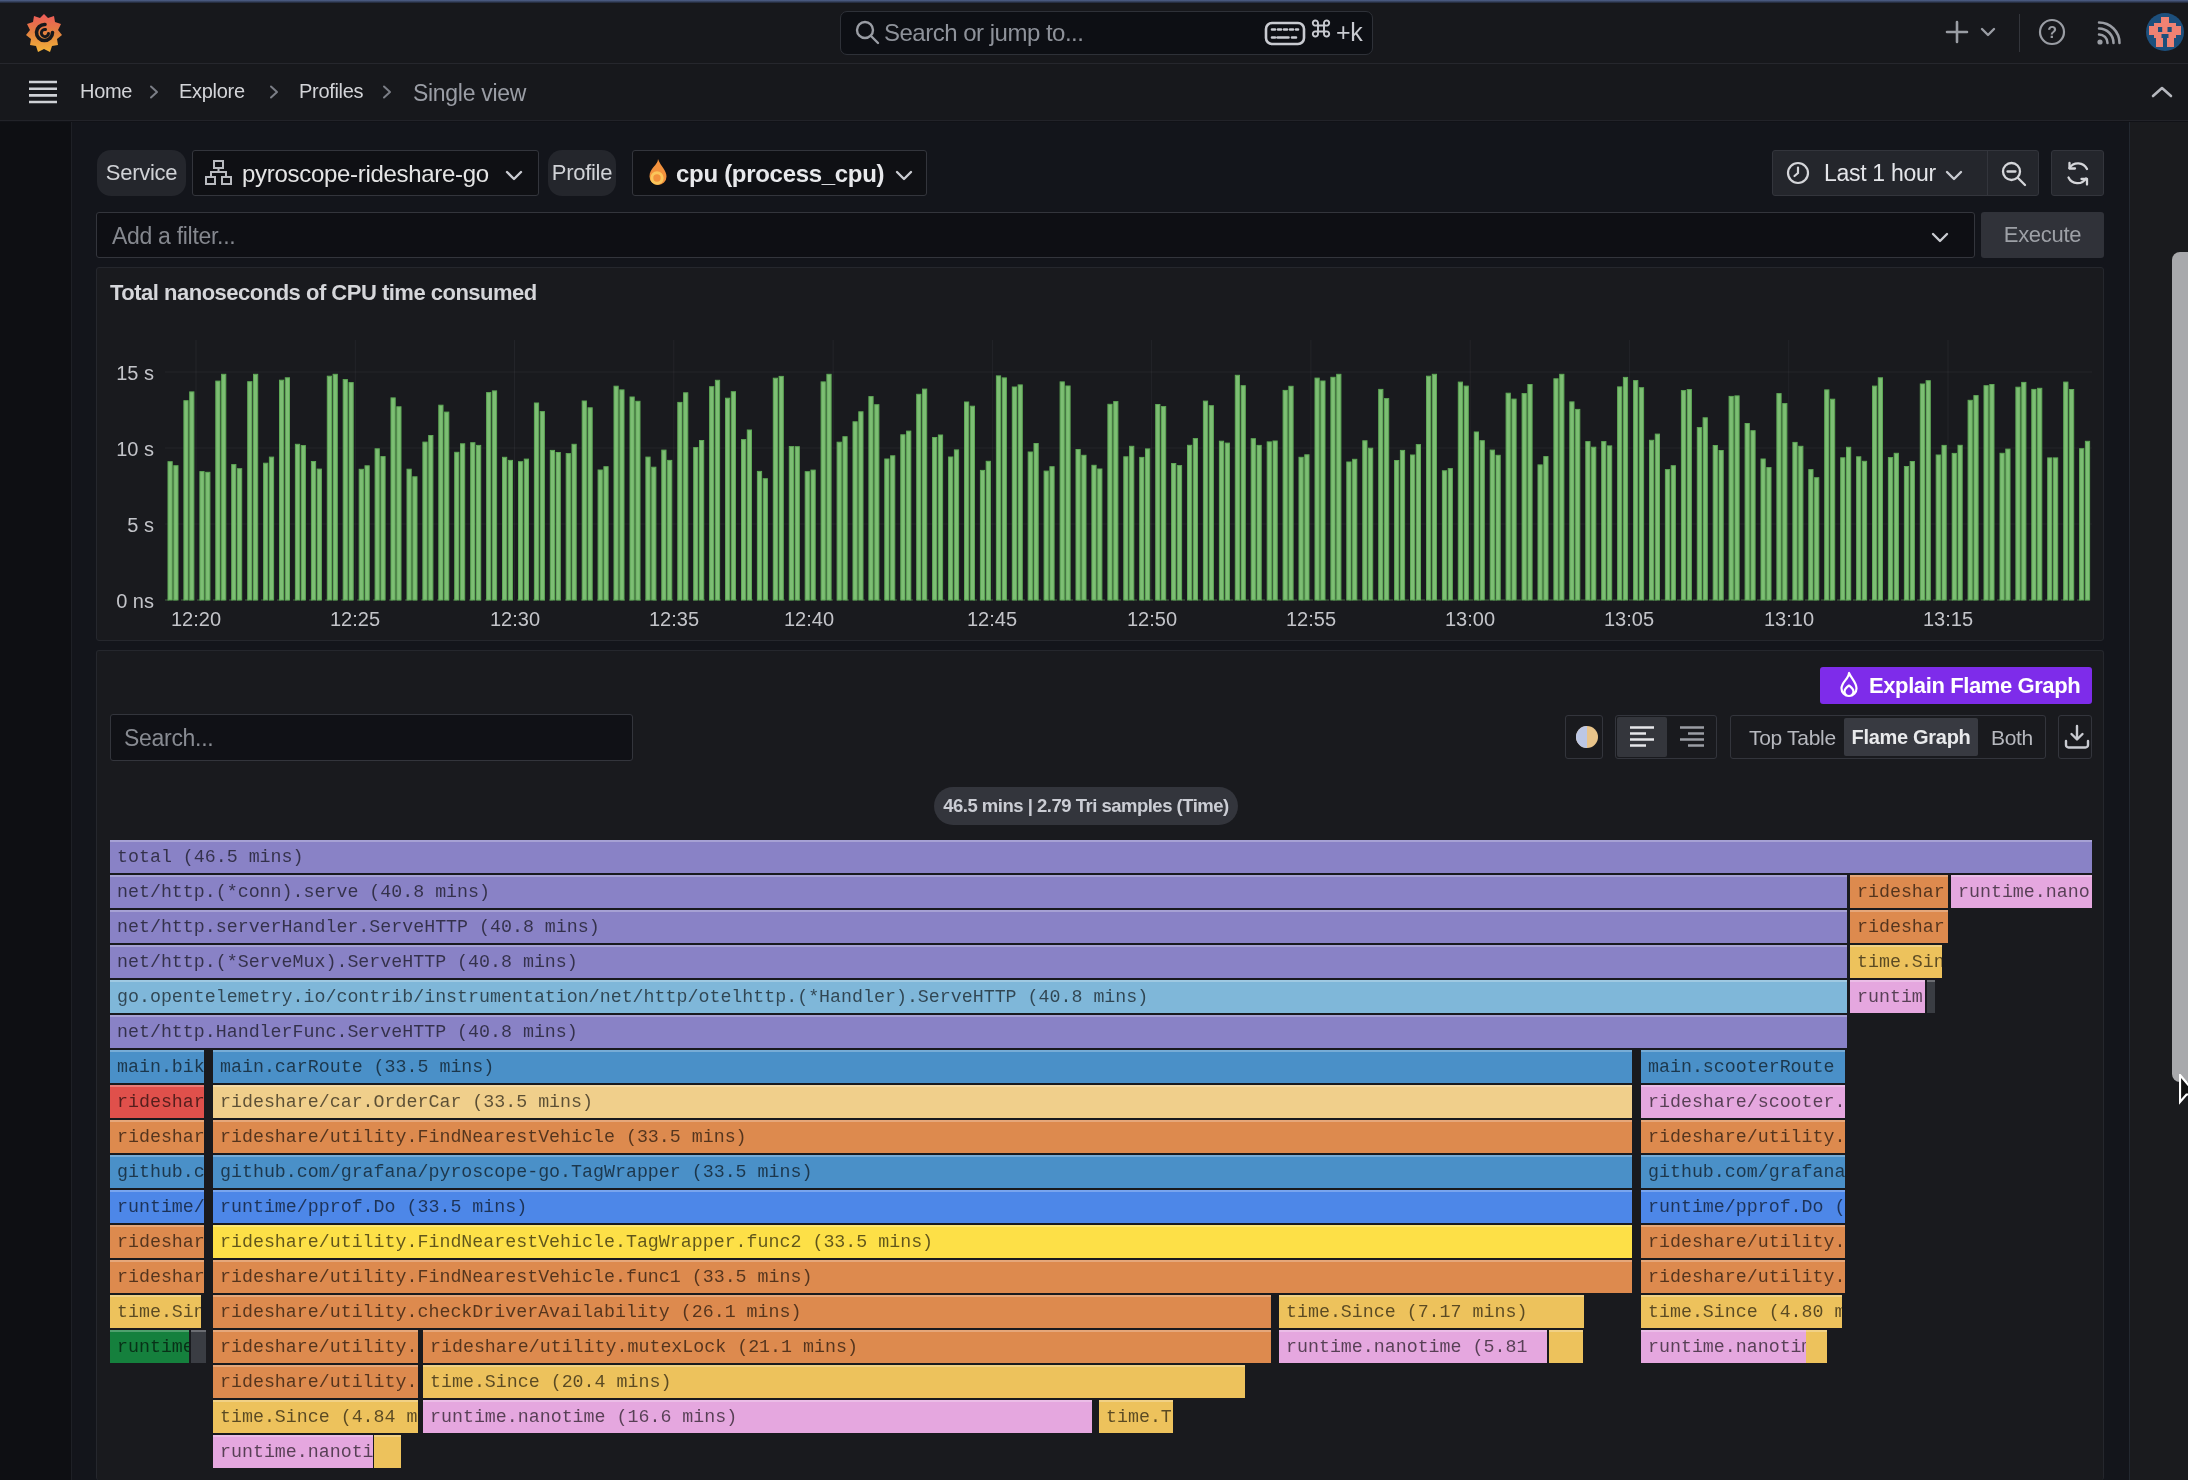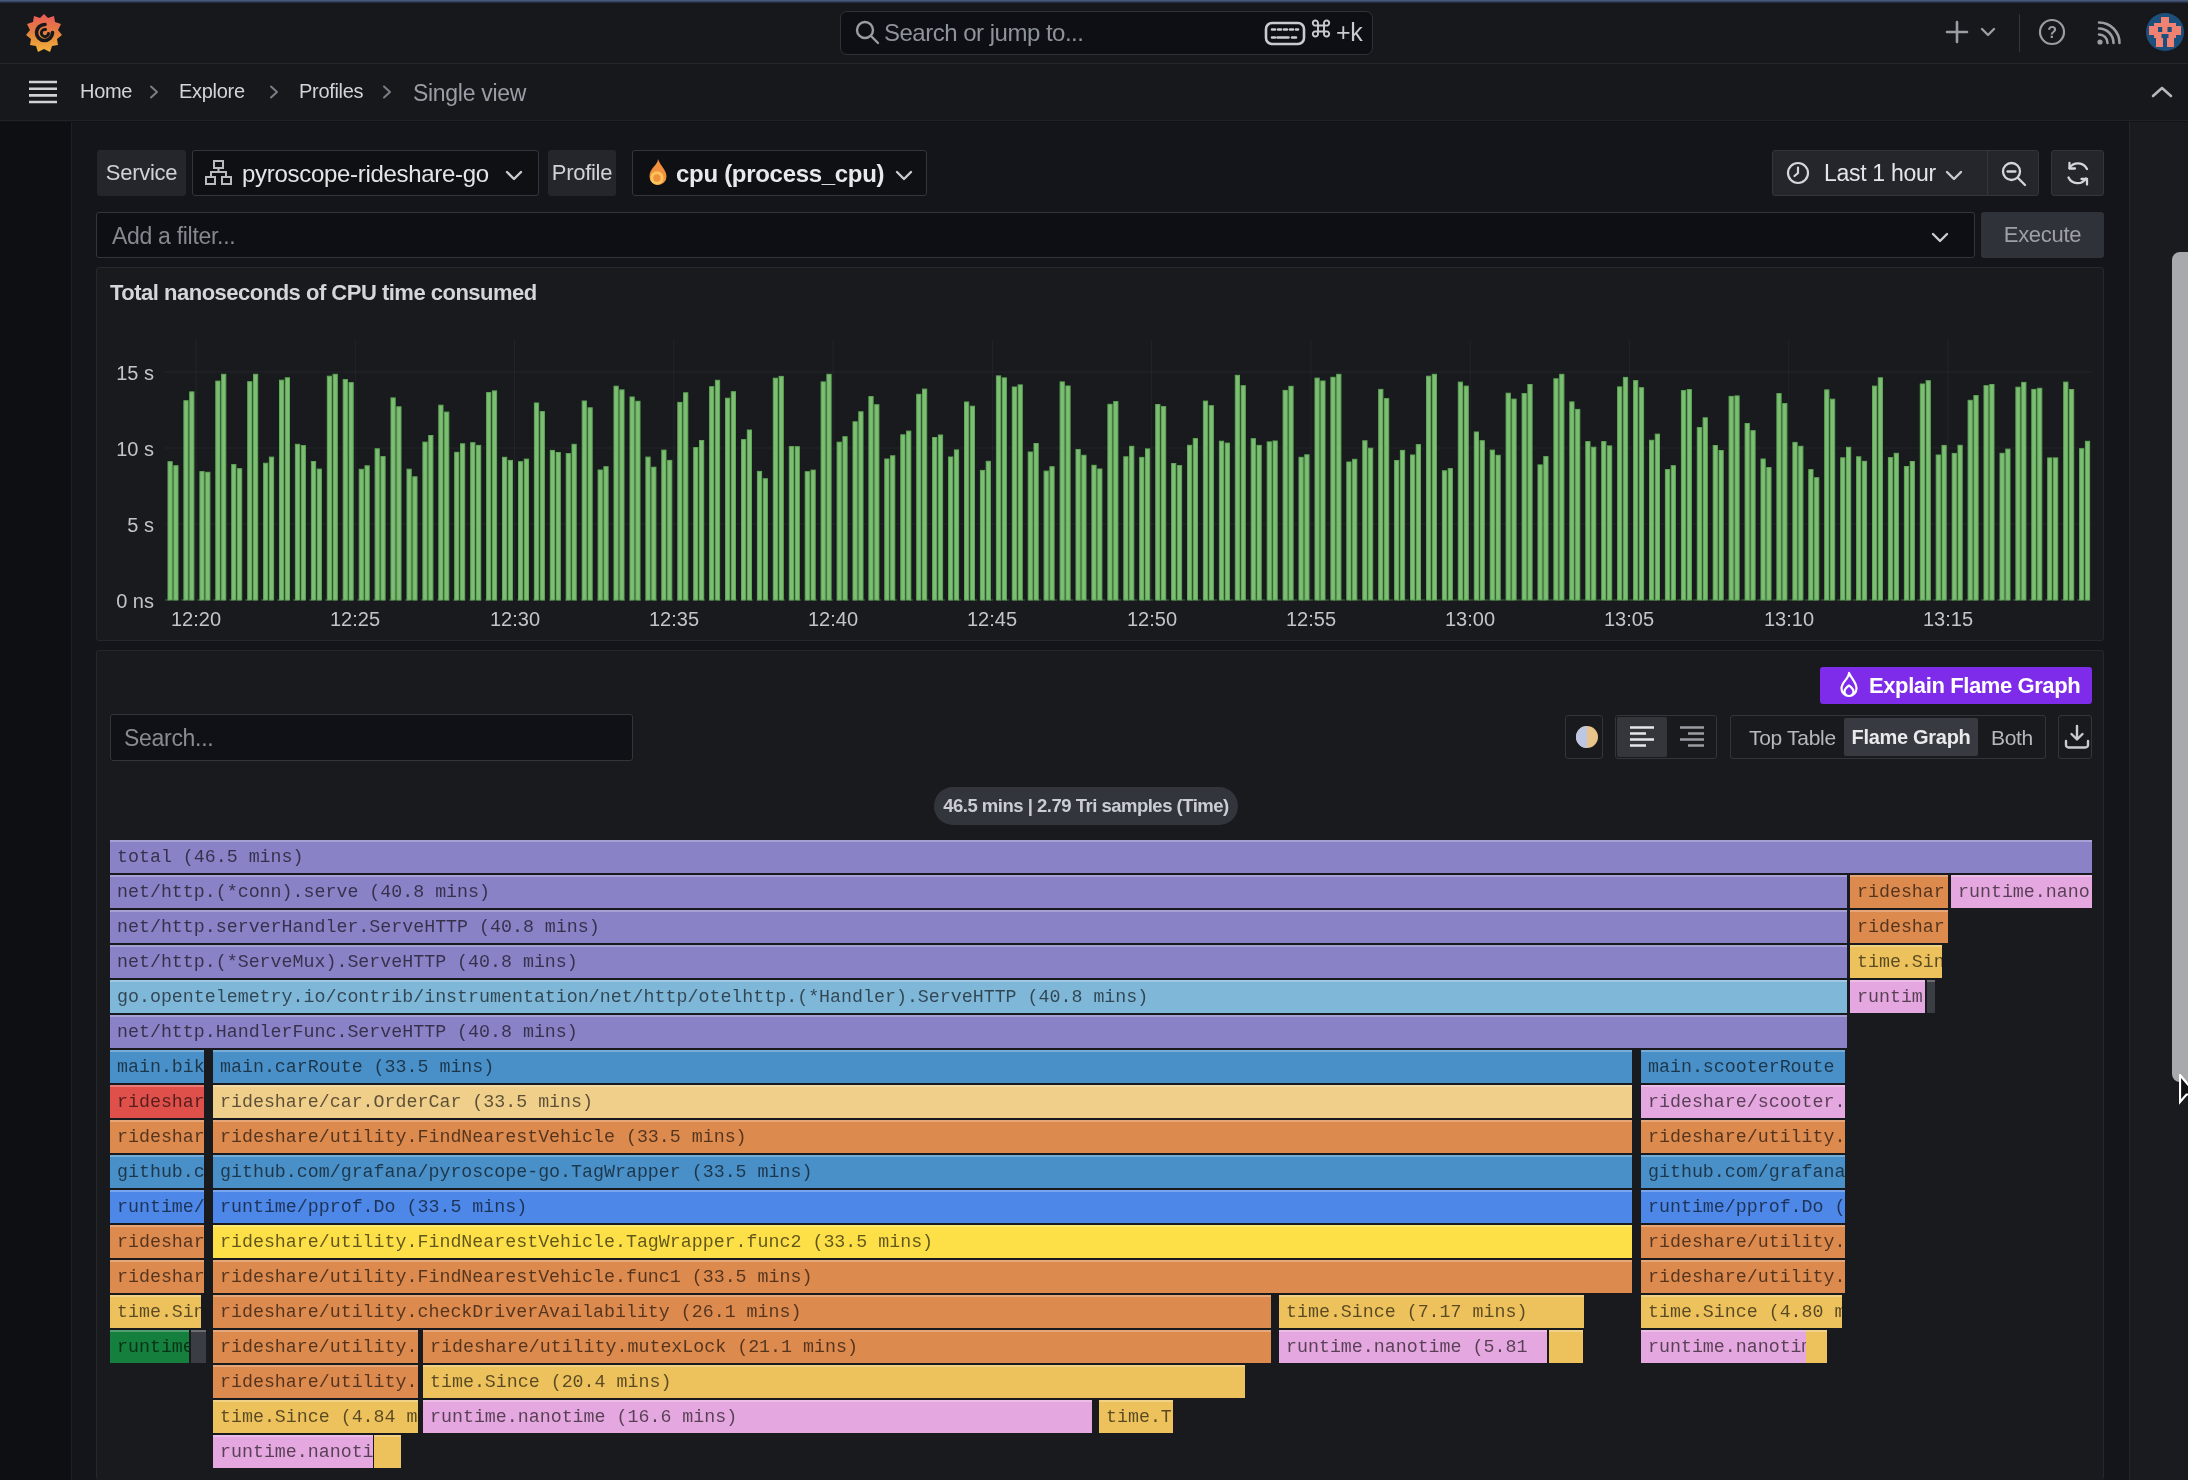--- a/index.html
+++ b/index.html
@@ -5,21 +5,21 @@
 #root {position:absolute;left:0;top:0;width:2188px;height:1480px;font-family:"Liberation Sans",sans-serif;letter-spacing:-0.3px}
 .abs {position:absolute}
 #topline {left:0;top:0;width:2188px;height:3px;background:linear-gradient(#50628c,#1d2332)}
 #header {left:0;top:3px;width:2188px;height:61px;background:#17181c;border-bottom:1px solid #26272d}
 #crumbs {left:0;top:64px;width:2188px;height:57px;background:#17181c;border-bottom:1px solid #222329}
 #rail {left:0;top:122px;width:72px;height:1358px;background:#0e0f13;border-right:1px solid #1e2026}
 #content {left:72px;top:122px;width:2116px;height:1358px;background:#13151b}
 .crumbtxt {position:absolute;top:80px;font-size:20px;font-weight:500;color:#d3d4d8}
 .panel {position:absolute;background:#191a1e;border:1px solid #25272d;border-radius:3px}
 #searchbox {left:840px;top:11px;width:533px;height:44px;background:#0d0f14;border:1px solid #2e3138;border-radius:7px}
-.chip {position:absolute;height:46px;background:#24262c;border-radius:3px;color:#d0d2d6;font-weight:500;font-size:22px;line-height:46px;text-align:center}
+.chip {position:absolute;height:46px;background:#24262c;border-radius:14px;color:#d0d2d6;font-weight:500;font-size:22px;line-height:46px;text-align:center}
 .drop {position:absolute;height:46px;background:#0f1014;border:1px solid #33353c;border-radius:3px}
 .btn2 {position:absolute;height:46px;background:#24262c;border:1px solid #33353c;border-radius:3px}
 .fb {position:absolute;height:33px;font-family:"Liberation Mono",monospace;font-size:18.3px;letter-spacing:0;line-height:31px;color:rgba(0,0,0,0.62);padding-left:7px;overflow:hidden;white-space:nowrap;border-top:2px solid rgba(255,255,255,0.25)}
 .xl {position:absolute;top:608px;width:120px;text-align:center;font-size:20px;color:#c3c4c9;letter-spacing:0}
 .yl {position:absolute;left:72px;width:82px;text-align:right;font-size:20px;color:#c3c4c9;letter-spacing:0}
 </style></head><body>
 <div id="root">
 <div class="abs" id="topline"></div>
 <div class="abs" id="header"></div>
 <div class="abs" id="crumbs"></div>
@@ -413,21 +413,21 @@
       <rect x="1890.5" y="117.9" width="4.2" height="142.1" fill="#7dbe74" stroke="#5ea956" stroke-width="1"></rect>
       <rect x="1900.7" y="42.1" width="4.2" height="217.9" fill="#7dbe74" stroke="#5ea956" stroke-width="1"></rect>
       <rect x="1906.5" y="49.5" width="4.2" height="210.5" fill="#7dbe74" stroke="#5ea956" stroke-width="1"></rect>
       <rect x="1916.6" y="108.7" width="4.2" height="151.3" fill="#7dbe74" stroke="#5ea956" stroke-width="1"></rect>
       <rect x="1922.4" y="101.3" width="4.2" height="158.7" fill="#7dbe74" stroke="#5ea956" stroke-width="1"></rect>
     </svg>
 <div class="xl" style="left:136px">12:20</div>
     <div class="xl" style="left:295px">12:25</div>
     <div class="xl" style="left:455px">12:30</div>
     <div class="xl" style="left:614px">12:35</div>
-    <div class="xl" style="left:773px">12:40</div>
+    <div class="xl" style="left:749px">12:40</div>
     <div class="xl" style="left:932px">12:45</div>
     <div class="xl" style="left:1092px">12:50</div>
     <div class="xl" style="left:1251px">12:55</div>
     <div class="xl" style="left:1410px">13:00</div>
     <div class="xl" style="left:1569px">13:05</div>
     <div class="xl" style="left:1729px">13:10</div>
     <div class="xl" style="left:1888px">13:15</div>
 <div class="yl" style="top:362px">15 s</div>
     <div class="yl" style="top:438px">10 s</div>
     <div class="yl" style="top:514px">5 s</div>

